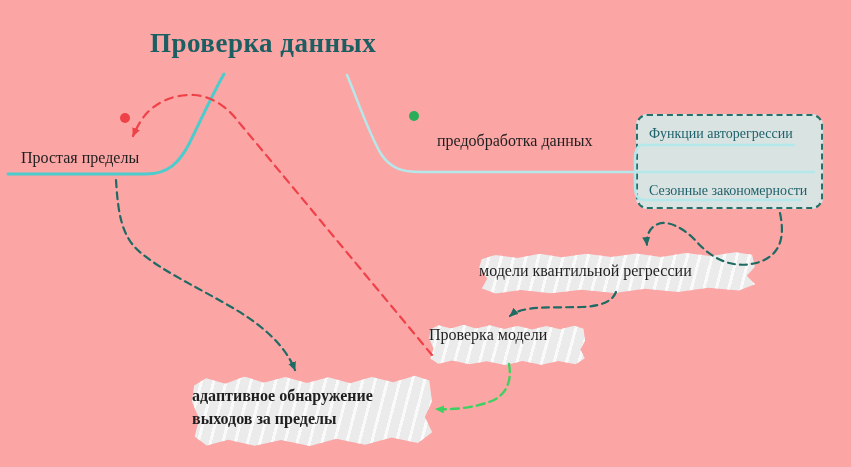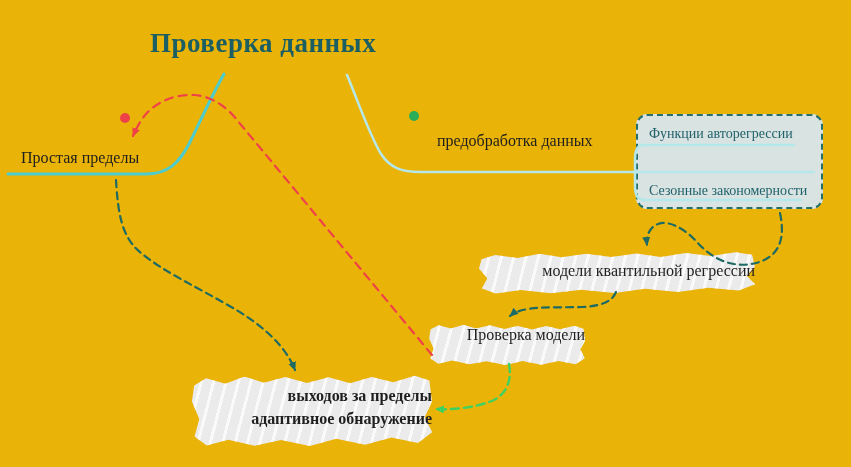--- a/index.html
+++ b/index.html
@@ -5,21 +5,21 @@
   :root{
     --c-title:#1b5f63; --c-red:#ee4248; --c-green:#3ed162; --c-green_dot:#2aad58;
     --c-teal:#4ccccc; --c-pale:#b5e8eb; --c-dark:#1e6b63;
     --c-box_fill:#d8e3e2; --c-box_border:#25706a; --c-box_text:#20616b;
     --c-highlight:#ebebeb; --c-text:#1f1f1f;
   }
   *{margin:0;padding:0;box-sizing:border-box;}
   html,body{background:#fff;}
   #canvas{
     position:relative; width:851px; height:467px; overflow:hidden;
-    background:#eab308;
+    background:#fca5a5;
     font-family:"Liberation Serif","DejaVu Serif",serif;
     color:var(--c-text);
   }
   .abs{position:absolute;}
   #wires{position:absolute; left:0; top:0; z-index:2; pointer-events:none;}
   .st-teal{stroke:var(--c-teal); stroke-width:3; fill:none; stroke-linecap:round;}
   .st-pale{stroke:var(--c-pale); stroke-width:2.5; fill:none; stroke-linecap:round;}
   .st-dark{stroke:var(--c-dark); stroke-width:2.2; fill:none; stroke-dasharray:7 5; stroke-linecap:round;}
   .st-red{stroke:var(--c-red); stroke-width:2.2; fill:none; stroke-dasharray:8 6; stroke-linecap:round;}
   .st-green{stroke:var(--c-green); stroke-width:2.4; fill:none; stroke-dasharray:8 5; stroke-linecap:round;}
@@ -49,21 +49,21 @@
     left:636px; top:114px; width:187px; height:95px; z-index:1;
     background:var(--c-box_fill);
     border:2px dashed var(--c-box_border);
     border-radius:11px;
   }
   .feature-item{
     z-index:3; left:649px; width:170px;
     font-size:14px; color:var(--c-box_text); white-space:nowrap;
   }
 
-  .center{text-align:right;}
+  .center{text-align:left;}
   .bold{font-weight:bold;}
 </style>
 </head>
 <body>
 
 <div id="canvas">
 
   <div class="abs scribble" style="left:479px; top:253px; width:276px; height:40px; transform:rotate(-0.6deg);"></div>
   <div class="abs scribble" style="left:429px; top:325px; width:156px; height:40px; transform:rotate(0.4deg);"></div>
   <div class="abs scribble" style="left:192px; top:376px; width:240px; height:70px; transform:rotate(-0.5deg);"></div>
@@ -112,17 +112,17 @@
   <div class="abs node-label" style="left:437px; top:132px;">предобработка данных</div>
 
   <div class="abs feature-item" style="top:126px;">Функции авторегрессии</div>
   <div class="abs feature-item" style="top:183px;">Сезонные закономерности</div>
 
   <div class="abs node-label center" style="left:479px; top:262px; width:276px;">модели квантильной регрессии</div>
 
   <div class="abs node-label center" style="left:429px; top:326px; width:156px;">Проверка модели</div>
 
   <div class="abs node-label center bold" style="left:192px; top:384px; width:240px; line-height:23px;">
+    <div>адаптивное обнаружение</div>
     <div>выходов за пределы</div>
-    <div>адаптивное обнаружение</div>
   </div>
 
 </div>
 
 </body></html>

